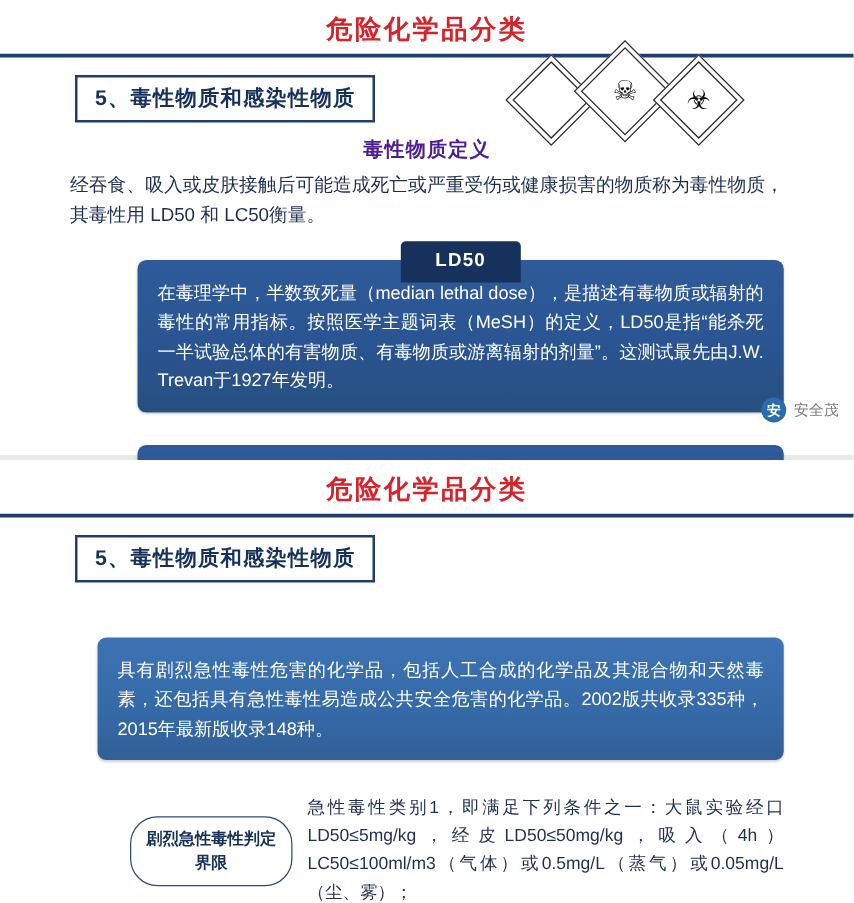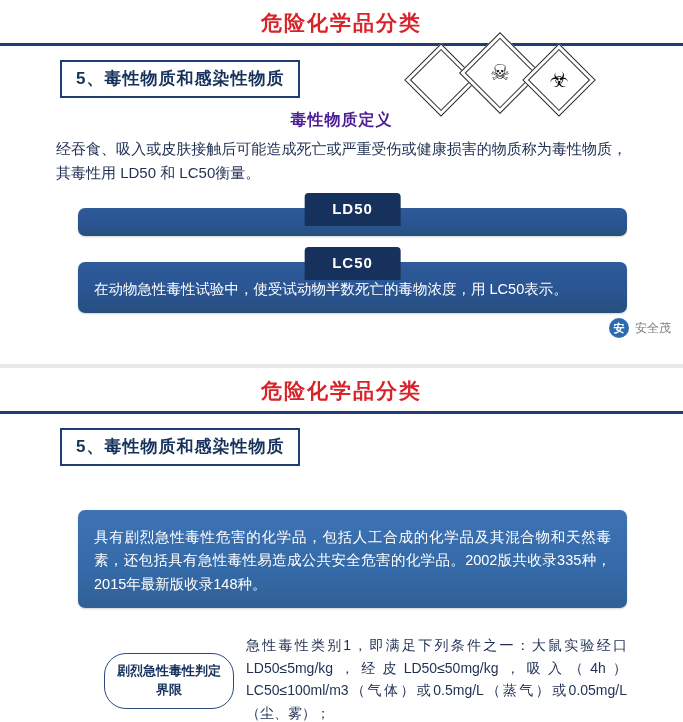--- a/index.html
+++ b/index.html
@@ -112,20 +112,21 @@
     color: #ffffff;
     font-size: 15px;
     font-weight: bold;
     padding: 4px 28px 5px 28px;
     border-radius: 4px 4px 0 0;
     letter-spacing: 1px;
     white-space: nowrap;
   }
   .box-stack {
     margin-top: 22px;
+    padding-left: 32px;
   }
   .box-stack .blue-box + .blue-box {
     margin-top: 26px;
   }
 
   
   .diamond-wrap {
     position: absolute;
     top: 44px;
     right: 94px;
@@ -244,23 +245,23 @@
       </div>
     </div>
 
     <div class="subtitle">毒性物质定义</div>
 
     <div class="body-text">经吞食、吸入或皮肤接触后可能造成死亡或严重受伤或健康损害的物质称为毒性物质，其毒性用 LD50 和 LC50衡量。</div>
 
     <div class="box-stack">
       <div class="blue-box">
         <div class="box-tag">LD50</div>
+        <div>在毒理学中，半数致死量（median lethal dose），是描述有毒物质或辐射的毒性的常用指标。按照医学主题词表（MeSH）的定义，LD50是指“能杀死一半试验总体的有害物质、有毒物质或游离辐射的剂量”。这测试最先由J.W. Trevan于1927年发明。</div>
       </div>
       <div class="blue-box">
-        <div class="box-tag">LC50</div>
         <div>在动物急性毒性试验中，使受试动物半数死亡的毒物浓度，用 LC50表示。</div>
       </div>
     </div>
 
     <div class="watermark wm-top">
       <span class="wm-logo">安</span>
       <span>安全茂</span>
     </div>
   </section>
 

